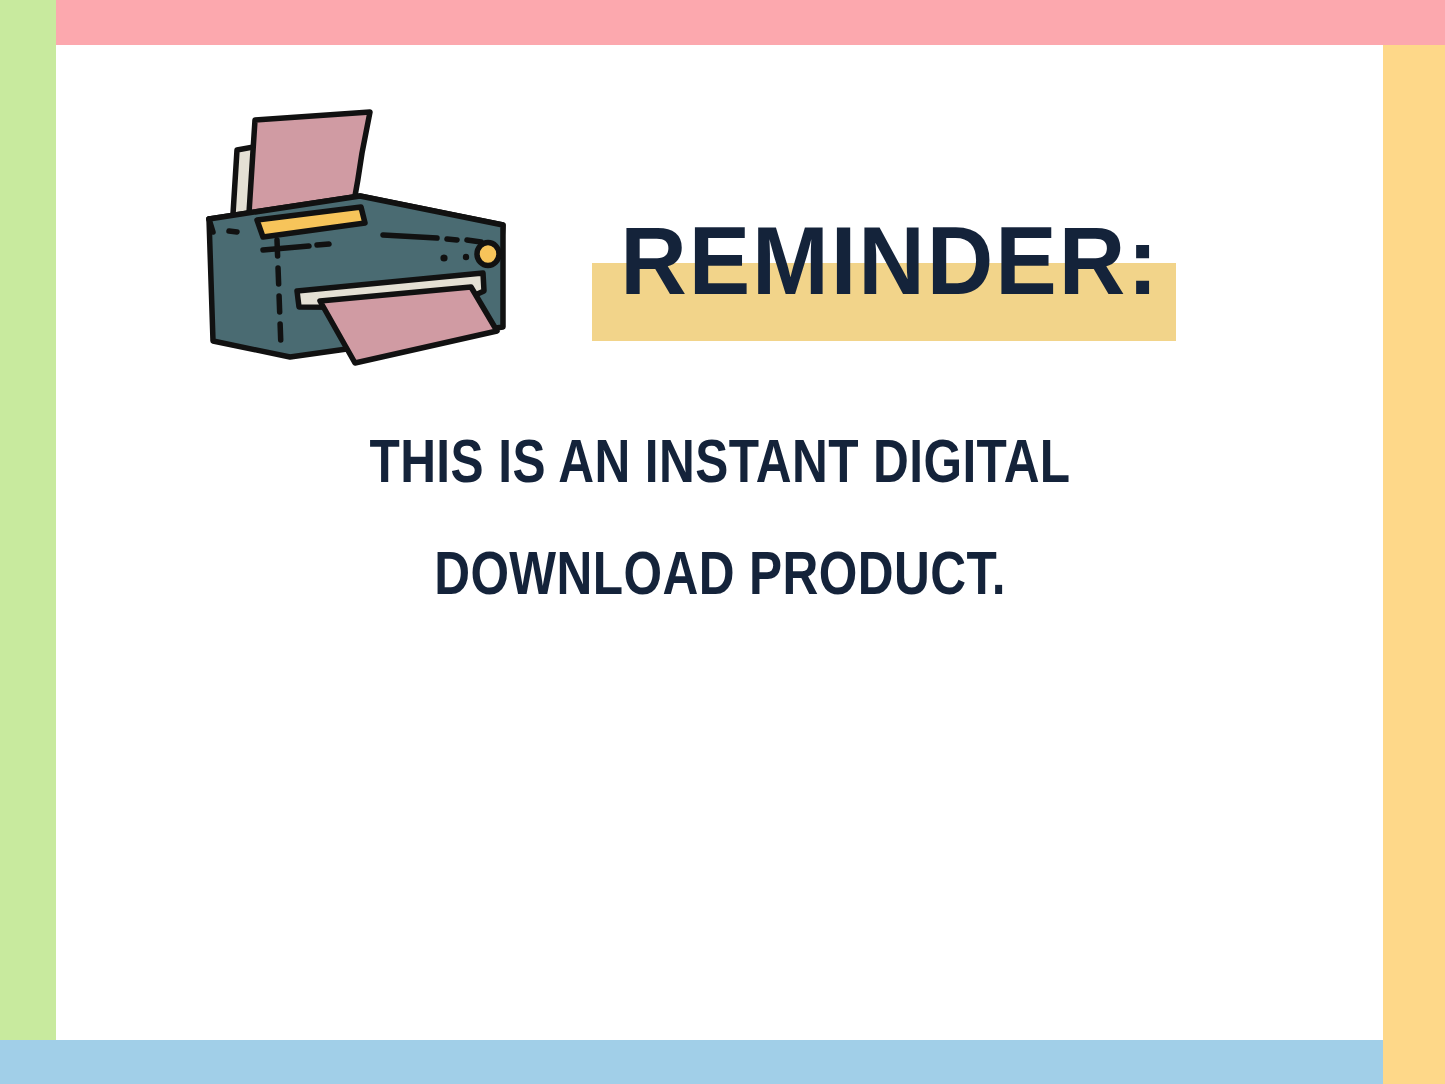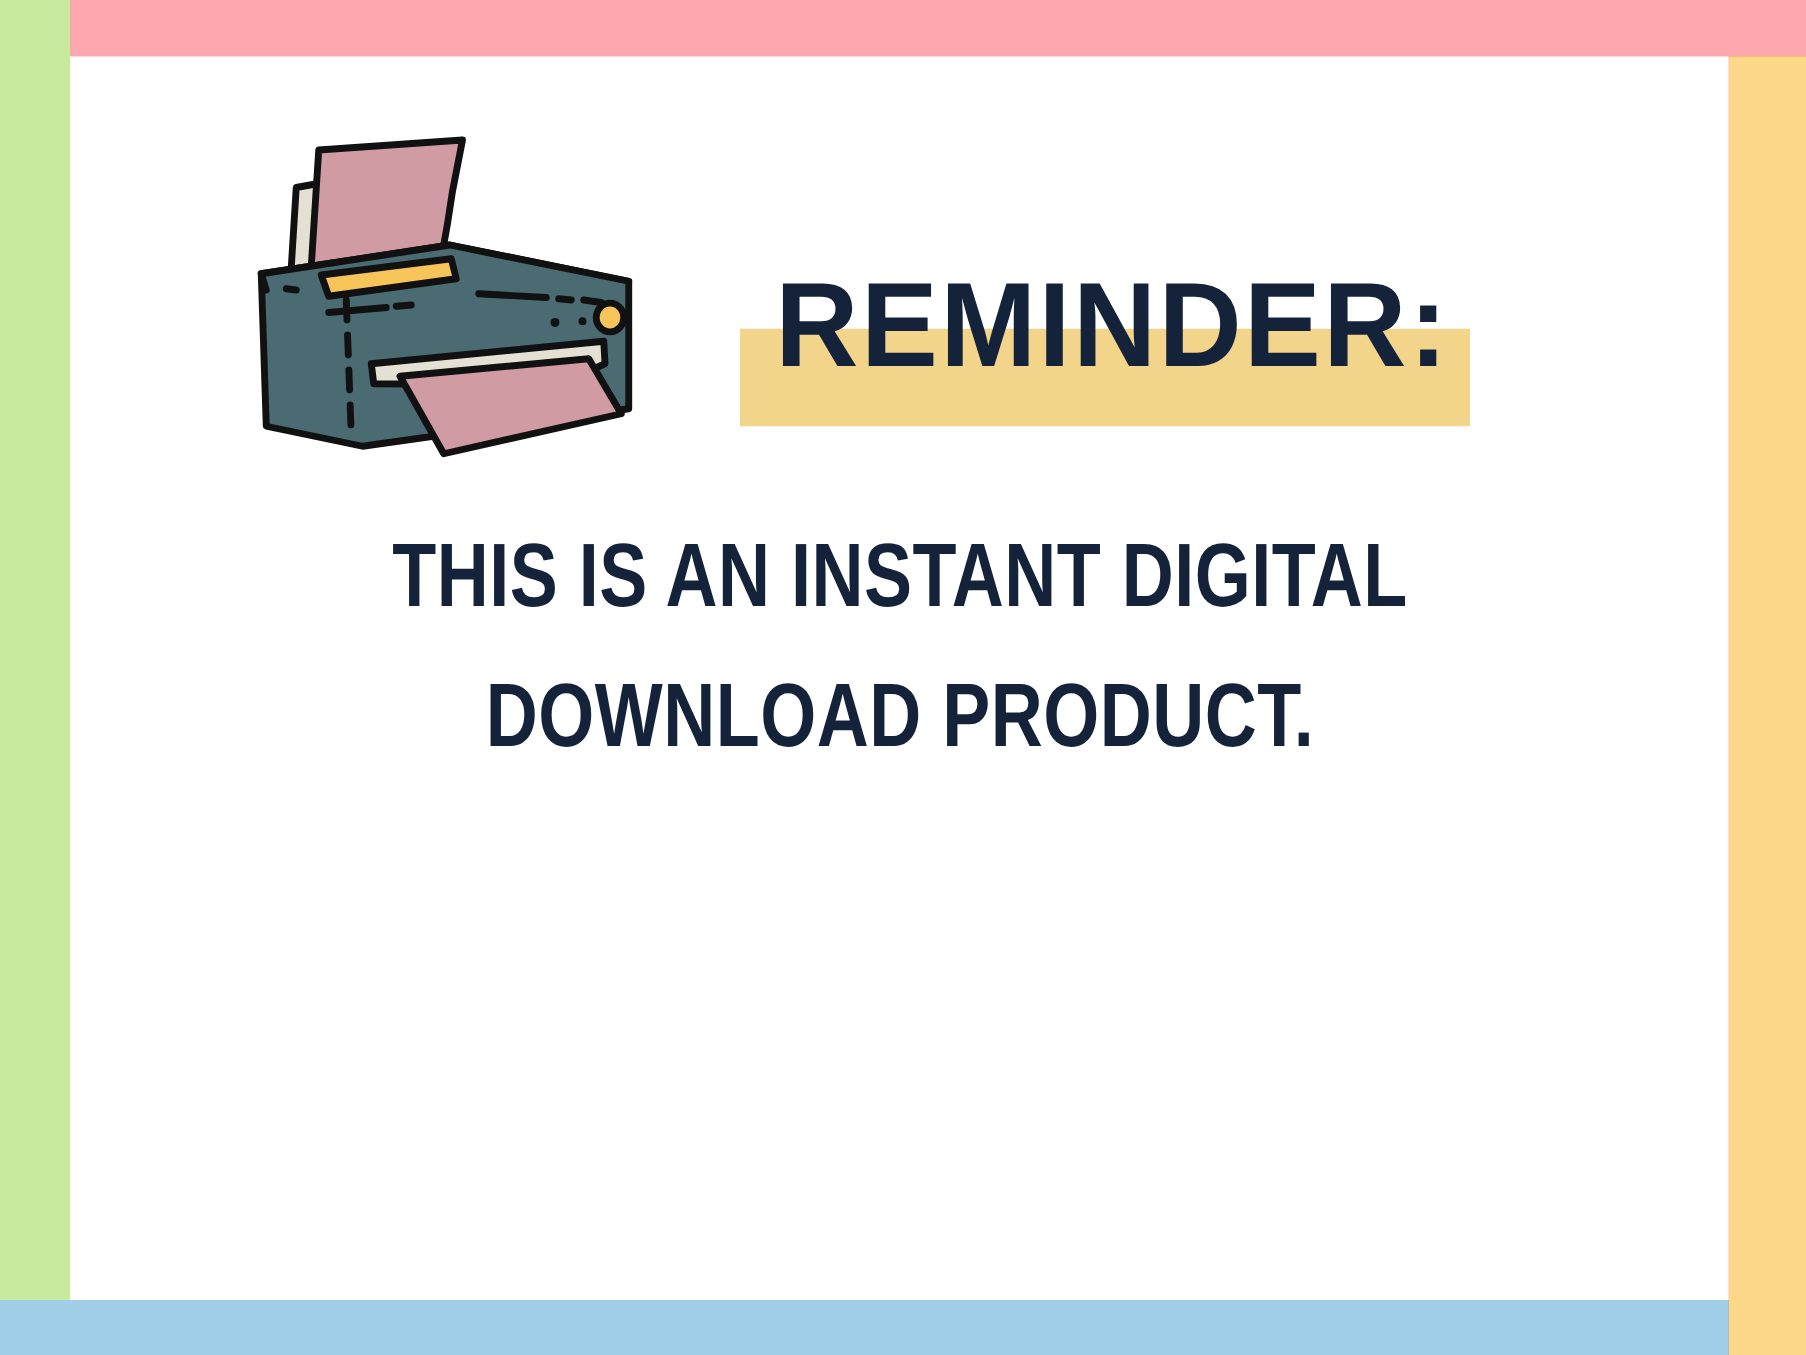--- a/index.html
+++ b/index.html
@@ -10,21 +10,21 @@
   body {
     font-family: "Liberation Sans", sans-serif;
   }
 
   
   .poster {
     position: relative;
     width: 1445px;
     height: 1084px;
     overflow: hidden;
-    background: #ef4444;
+    background: #15803d;
   }
 
   
   .band-left {
     position: absolute;
     left: 0;
     top: 0;
     width: 56px;
     height: 1040px;
     background: #c8ea9e;
@@ -114,21 +114,21 @@
   
   .body-copy {
     position: absolute;
     left: 100px;
     top: 405px;
     width: 1240px;
     text-align: center;
     color: #14233a;
     font-family: "Liberation Sans Narrow", "Liberation Sans", sans-serif;
     font-weight: 700;
-    font-size: 72px;
+    font-size: 62px;
     line-height: 112px;
     letter-spacing: 0.5px;
   }
   .para {
     margin: 0;
   }
   .para .line {
     display: block;
     transform: scaleX(0.80);
     transform-origin: center center;

